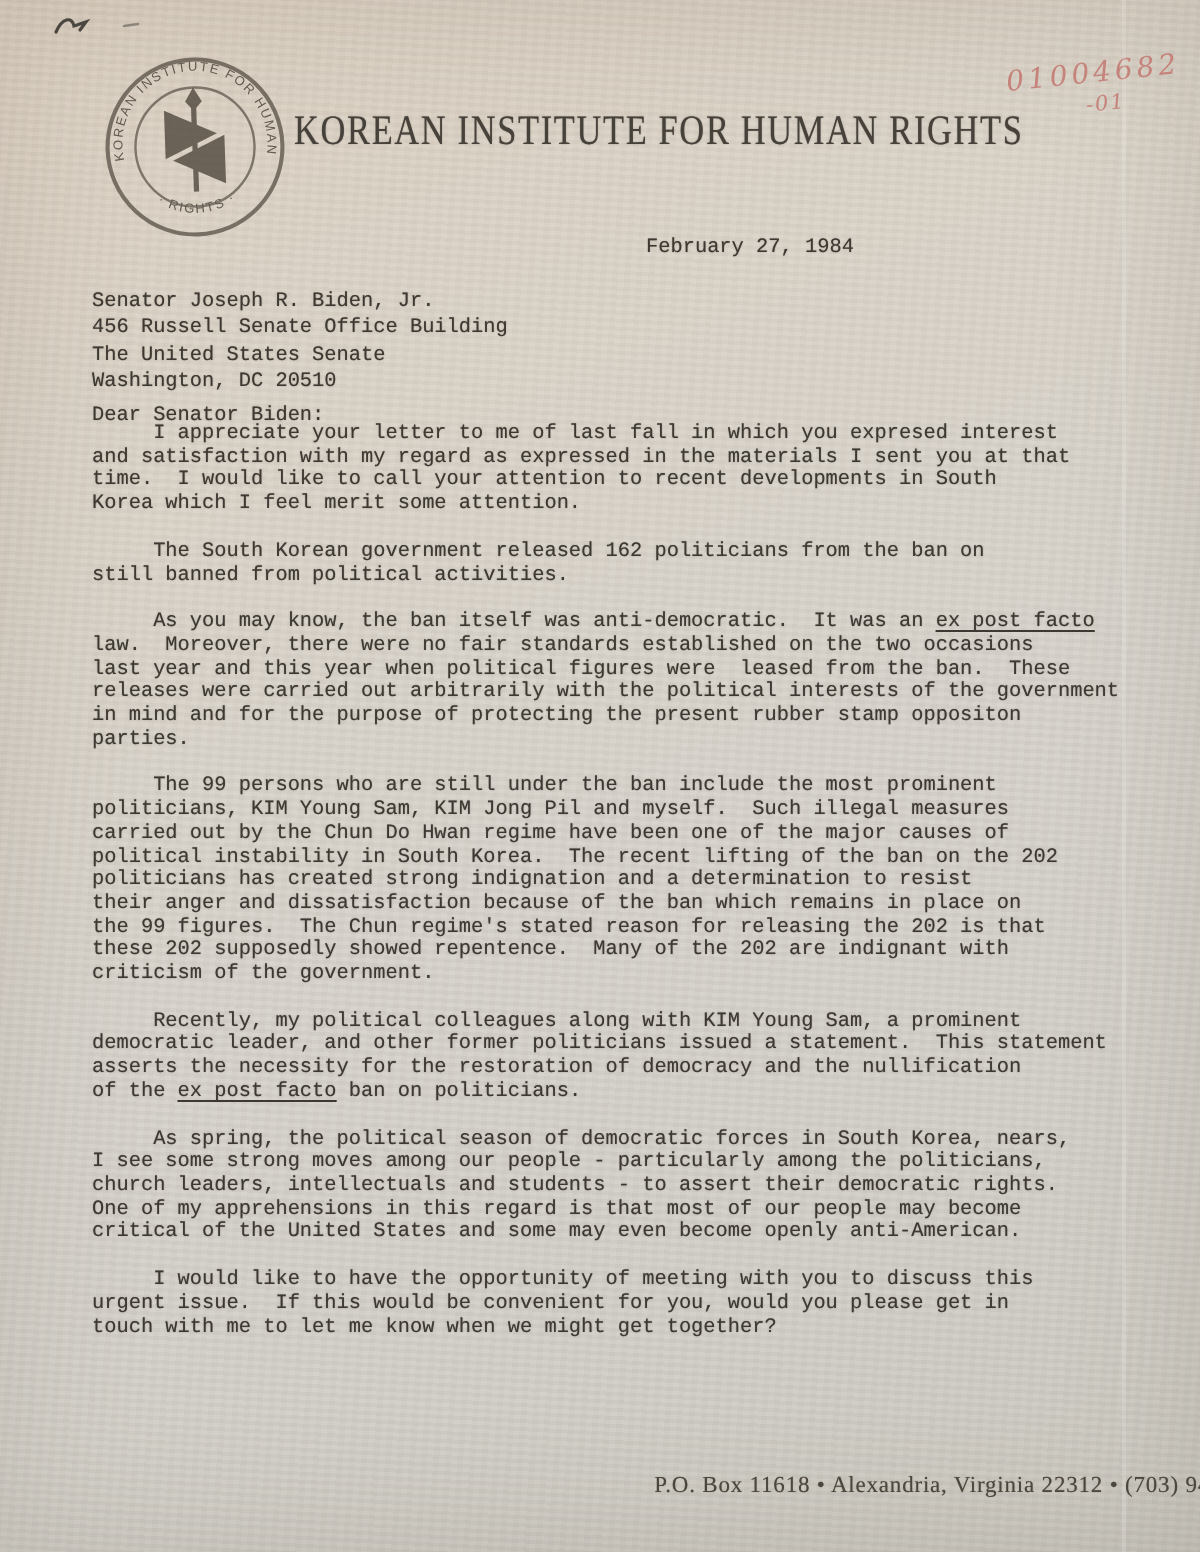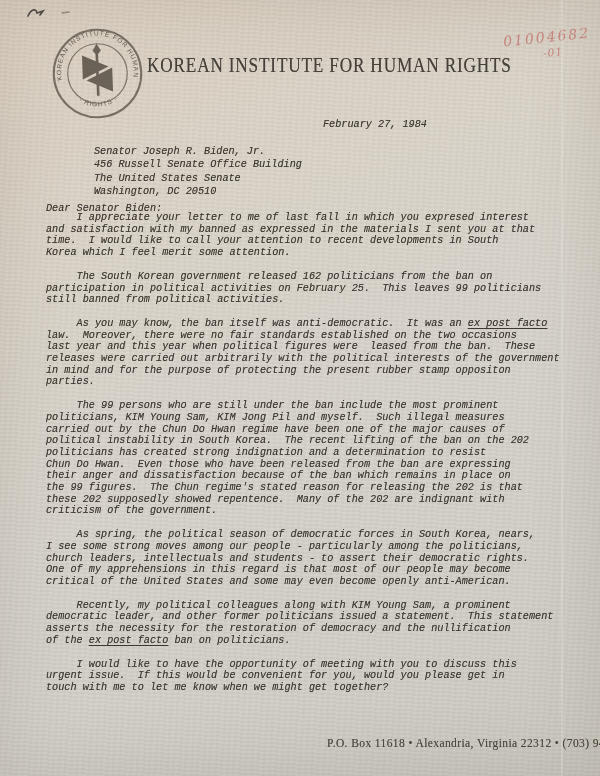--- a/index.html
+++ b/index.html
@@ -9,21 +9,21 @@
     font-family:"Liberation Mono","DejaVu Sans Mono",monospace;
     box-shadow:inset 0 0 70px rgba(110,100,85,0.18);
   }
   .page::before{
     content:"";position:absolute;inset:0;pointer-events:none;
     background:
       repeating-linear-gradient(3deg,rgba(255,255,255,0.035) 0 2px,rgba(0,0,0,0.018) 2px 4px),
       repeating-linear-gradient(94deg,rgba(255,255,255,0.02) 0 3px,rgba(90,80,70,0.02) 3px 6px);
   }
   .crease{position:absolute;left:561px;top:0;width:2px;height:776px;background:rgba(255,255,255,0.16);}
-  .typew{color:#3d3832;font-size:10.2px;text-shadow:0 0 0.6px rgba(64,58,50,0.55);font-style:italic;}
+  .typew{color:#3d3832;font-size:10.2px;text-shadow:0 0 0.6px rgba(64,58,50,0.55);}
   .u{text-decoration:underline;text-underline-offset:2px;}
   .ink-marks{position:absolute;left:22px;top:4px;}
   .seal{position:absolute;left:51px;top:26px;width:93px;height:95px;opacity:0.9;transform:rotate(-2deg);}
   .org-title{
     position:absolute;left:147px;top:53px;
     font-family:"Liberation Serif","DejaVu Serif",serif;
     font-size:21px;color:#46413a;letter-spacing:1px;white-space:nowrap;
     transform:scaleX(0.82);transform-origin:left top;
     text-shadow:0 0 0.7px rgba(70,65,58,0.6);
   }
@@ -31,21 +31,21 @@
     position:absolute;left:503px;top:29px;
     font-family:"DejaVu Serif",serif;font-style:italic;
     font-size:14px;letter-spacing:2px;color:#c5837b;transform:rotate(-6deg);white-space:nowrap;
   }
   .scan-suffix{
     position:absolute;left:543px;top:46px;
     font-family:"DejaVu Serif",serif;font-style:italic;
     font-size:10.5px;letter-spacing:1px;color:#c5837b;transform:rotate(-6deg);
   }
   .date-line{position:absolute;left:323px;top:119px;white-space:pre;}
-  .address{position:absolute;left:46px;top:145px;margin-left:48px;}
+  .address{position:absolute;left:46px;top:145px;}
   .address div{white-space:pre;line-height:13.4px;}
   .salutation{position:absolute;left:46px;top:203px;white-space:pre;}
   .body-block{position:absolute;left:46px;top:212px;width:535px;}
   .para{margin:0 0 12px 0;}
   .para div{white-space:pre;line-height:11.7px;}
   .footer{
     position:absolute;left:0;top:737px;width:600px;text-align:right;
     font-family:"Liberation Serif","DejaVu Serif",serif;
     font-size:11.5px;color:#4c463d;letter-spacing:0.4px;
     text-shadow:0 0 0.5px rgba(76,70,61,0.5);
@@ -94,61 +94,59 @@
       <div><span>456 Russell Senate Office Building</span></div>
       <div><span>The United States Senate</span></div>
       <div><span>Washington, DC 20510</span></div>
     </div>
 
   <div class="salutation typew">Dear Senator Biden:</div>
 
   <div class="body-block">
     <div class="para typew">
         <div><span>     I appreciate your letter to me of last fall in which you expresed interest</span></div>
-        <div><span>and satisfaction with my banned as expressed in the materials I sent you at that</span></div>
+        <div><span>and satisfaction with my regard as expressed in the materials I sent you at that</span></div>
         <div><span>time.  I would like to call your attention to recent developments in South</span></div>
         <div><span>Korea which I feel merit some attention.</span></div>
       </div>
     <div class="para typew">
         <div><span>     The South Korean government released 162 politicians from the ban on</span></div>
-        <div><span>participation in political activities on February 25.  This leaves 99 politicians</span></div>
         <div><span>still banned from political activities.</span></div>
       </div>
     <div class="para typew">
         <div><span>     As you may know, the ban itself was anti-democratic.  It was an </span><span class="u">ex post facto</span></div>
         <div><span>law.  Moreover, there were no fair standards established on the two occasions</span></div>
         <div><span>last year and this year when political figures were  leased from the ban.  These</span></div>
         <div><span>releases were carried out arbitrarily with the political interests of the government</span></div>
         <div><span>in mind and for the purpose of protecting the present rubber stamp oppositon</span></div>
         <div><span>parties.</span></div>
       </div>
     <div class="para typew">
         <div><span>     The 99 persons who are still under the ban include the most prominent</span></div>
         <div><span>politicians, KIM Young Sam, KIM Jong Pil and myself.  Such illegal measures</span></div>
         <div><span>carried out by the Chun Do Hwan regime have been one of the major causes of</span></div>
         <div><span>political instability in South Korea.  The recent lifting of the ban on the 202</span></div>
         <div><span>politicians has created strong indignation and a determination to resist</span></div>
-        <div><span>Chun Do Hwan.  Even those who have been released from the ban are expressing</span></div>
         <div><span>their anger and dissatisfaction because of the ban which remains in place on</span></div>
         <div><span>the 99 figures.  The Chun regime's stated reason for releasing the 202 is that</span></div>
         <div><span>these 202 supposedly showed repentence.  Many of the 202 are indignant with</span></div>
         <div><span>criticism of the government.</span></div>
+      </div>
+    <div class="para typew">
+        <div><span>     Recently, my political colleagues along with KIM Young Sam, a prominent</span></div>
+        <div><span>democratic leader, and other former politicians issued a statement.  This statement</span></div>
+        <div><span>asserts the necessity for the restoration of democracy and the nullification</span></div>
+        <div><span>of the </span><span class="u">ex post facto</span><span> ban on politicians.</span></div>
       </div>
     <div class="para typew">
         <div><span>     As spring, the political season of democratic forces in South Korea, nears,</span></div>
         <div><span>I see some strong moves among our people - particularly among the politicians,</span></div>
         <div><span>church leaders, intellectuals and students - to assert their democratic rights.</span></div>
         <div><span>One of my apprehensions in this regard is that most of our people may become</span></div>
         <div><span>critical of the United States and some may even become openly anti-American.</span></div>
-      </div>
-    <div class="para typew">
-        <div><span>     Recently, my political colleagues along with KIM Young Sam, a prominent</span></div>
-        <div><span>democratic leader, and other former politicians issued a statement.  This statement</span></div>
-        <div><span>asserts the necessity for the restoration of democracy and the nullification</span></div>
-        <div><span>of the </span><span class="u">ex post facto</span><span> ban on politicians.</span></div>
       </div>
     <div class="para typew">
         <div><span>     I would like to have the opportunity of meeting with you to discuss this</span></div>
         <div><span>urgent issue.  If this would be convenient for you, would you please get in</span></div>
         <div><span>touch with me to let me know when we might get together?</span></div>
       </div>
   </div>
 
   <div class="footer">P.O. Box 11618  •  Alexandria, Virginia 22312  •  (703) 941-5482</div>
 

